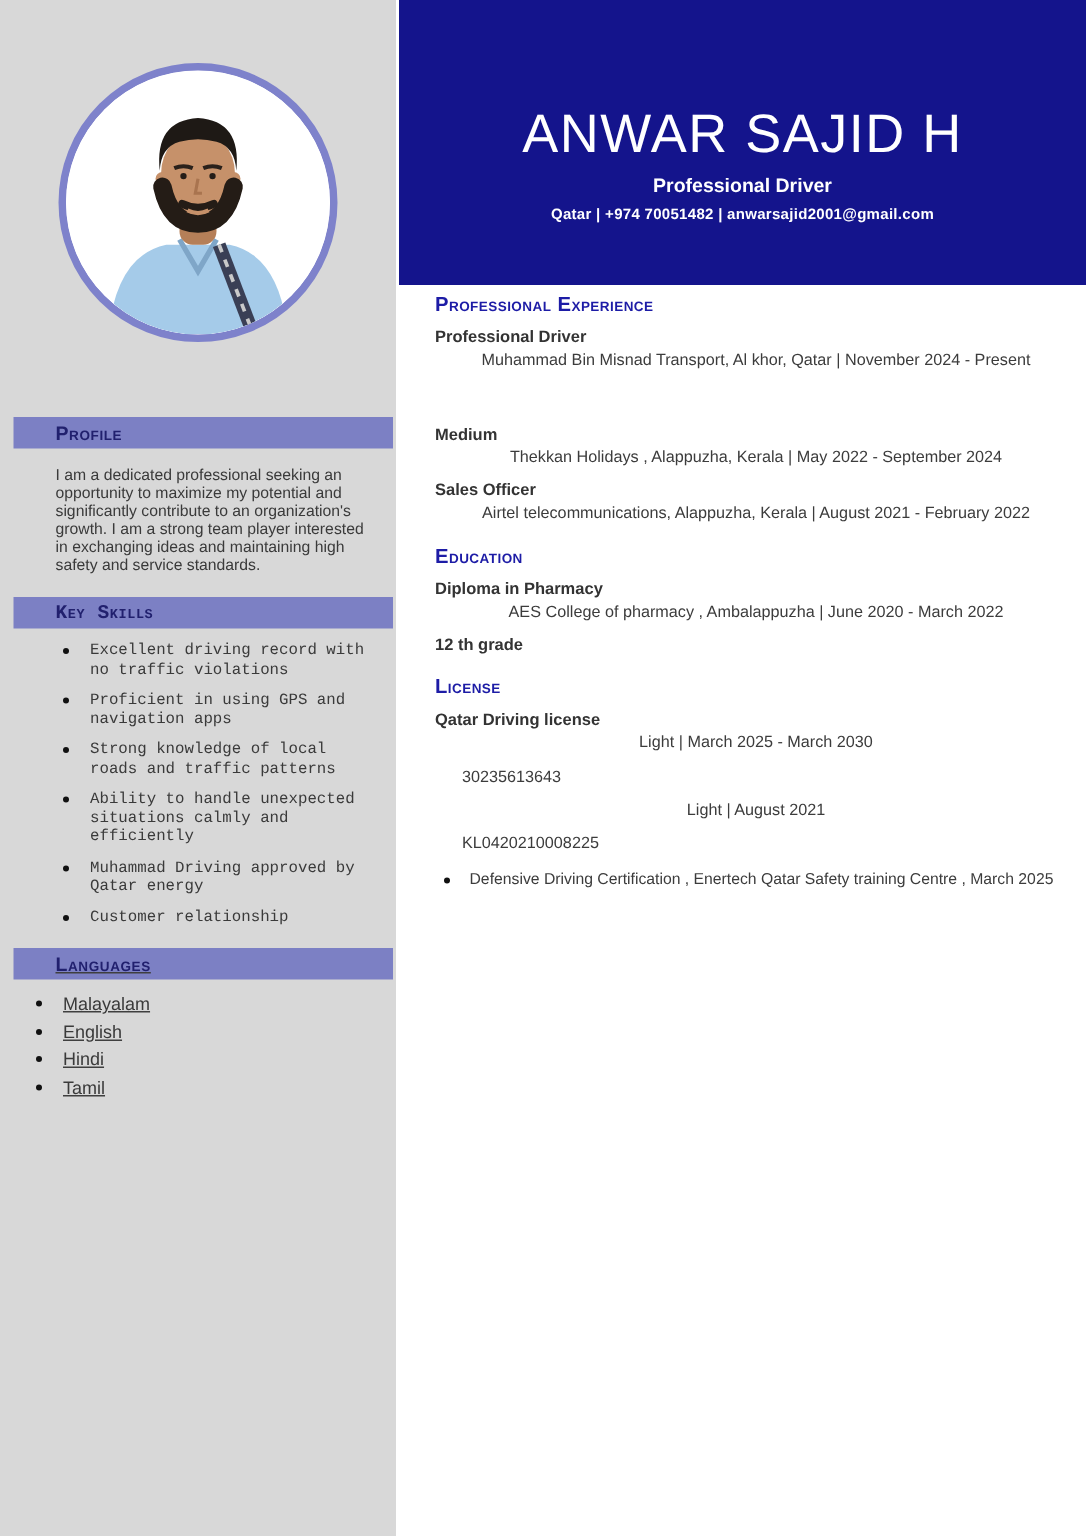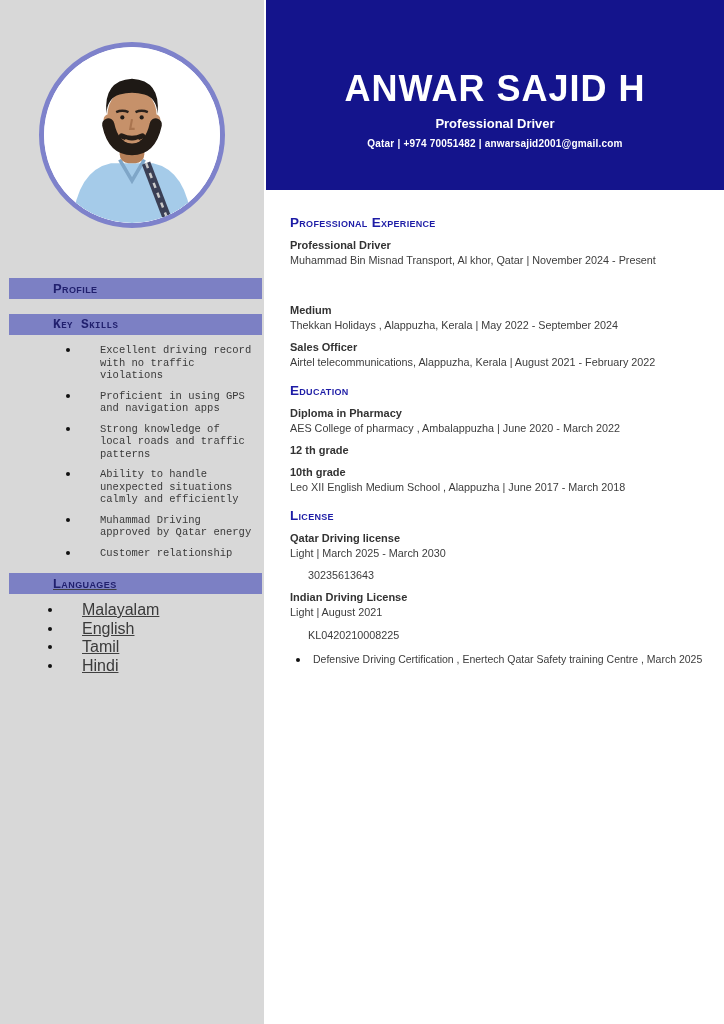--- a/index.html
+++ b/index.html
@@ -17,54 +17,54 @@
   .page{position:relative;width:724px;height:1024px;background:#ffffff;overflow:hidden;margin:0 auto;}
 
   
   .sidebar{position:absolute;left:0;top:0;width:264px;height:1024px;background:var(--sidebar_bg_gray);}
   .photo-wrap{width:186px;height:186px;margin:42px auto 0 auto;border-radius:50%;
     border:5px solid var(--photo_ring_purple);background:#fff;overflow:hidden;}
   .photo-wrap svg{display:block;width:100%;height:100%;}
 
   .side-bar-heading{height:21px;margin:0 2px 0 9px;background:var(--sidebar_bar_purple);
     color:var(--sidebar_heading_navy);font-weight:bold;font-size:13px;line-height:21px;
-    padding-left:44px;font-variant:small-caps;letter-spacing:.4px;}
+    padding-left:28px;font-variant:small-caps;letter-spacing:.4px;}
   .side-bar-heading.first{margin-top:50px;}
   .profile-text{margin:12px 14px 0 37px;font-size:10.5px;line-height:12px;color:#3a3a3a;}
 
   .side-list{list-style:none;margin-top:9px;}
-  .side-list li{display:flex;gap:30px;padding-left:42px;padding-right:12px;
-    font-size:10.5px;line-height:12.5px;margin-bottom:8px;color:#3a3a3a;margin-left:24px;}
-  .side-list.langs li{margin-bottom:6px;font-size:16px;padding-left:24px;}
+  .side-list li{display:flex;gap:14px;padding-left:42px;padding-right:12px;
+    font-size:10.5px;line-height:12.5px;margin-bottom:8px;color:#3a3a3a;}
+  .side-list.langs li{margin-bottom:6px;font-size:12px;padding-left:24px;}
   .dot{flex:0 0 auto;width:4px;height:4px;border-radius:50%;background:#111;margin-top:4px;}
 
   .skills-block{margin-top:15px;font-family:Liberation Mono, monospace;}
   .langs-block{margin-top:14px;text-decoration:underline;}
   .side-list.skills{margin-top:9px;}
   .side-list.langs{margin-top:10px;}
 
   
   .banner{position:absolute;left:266px;top:0;width:458px;height:190px;background:var(--banner_blue);
     color:#fff;text-align:center;padding-top:70px;}
-  .banner .name{font-size:36px;font-weight:bold;letter-spacing:1px;line-height:38px;}
+  .banner .name{font-size:36px;font-weight:normal;letter-spacing:1px;line-height:38px;}
   .banner .job-title{margin-top:8px;font-size:13px;font-weight:bold;}
   .banner .contact{margin-top:7px;font-size:10px;font-weight:bold;letter-spacing:.2px;}
 
   
-  .main{position:absolute;left:266px;top:208px;width:458px;padding:0 6px 0 24px;}
+  .main{position:absolute;left:266px;top:188px;width:458px;padding:0 6px 0 24px;}
   .section-heading{font-variant:small-caps;font-weight:bold;color:var(--heading_blue);
     font-size:13.5px;line-height:15px;letter-spacing:.3px;}
   .sh-exp{margin-top:7px;}
   .sh-edu{margin-top:13px;}
   .sh-lic{margin-top:13px;}
   .sh-cert{margin-top:15px;}
 
   .entry{margin-bottom:6px;}
   .entry .title{margin-top:9px;font-size:11px;font-weight:bold;color:#333;line-height:13px;}
-  .entry .detail{margin-top:2px;font-size:10.8px;color:#3c3c3c;line-height:13.5px;}
+  .entry .detail{margin-top:2px;font-size:10.8px;color:#3c3c3c;line-height:13.5px;text-align:center;}
   .exp-list .entry.gap-after{margin-bottom:36px;}
   .lic-number{margin:9px 0 9px 18px;font-size:10.8px;color:#3c3c3c;line-height:13px;}
 
   .cert-row{display:flex;gap:13px;margin-top:11px;padding-left:6px;}
   .cert-row .dot{margin-top:5px;}
   .cert-row .cert-text{font-size:10.5px;color:#3c3c3c;line-height:13px;}
 </style>
 </head>
 <body>
 
@@ -105,20 +105,21 @@
           <path d="M50 41 L49 46.5 L51.5 46.5" stroke="#a9744f" stroke-width="1.2" fill="none"></path>
 
           <path d="M36.5 44 Q39.5 58 50 58 Q60.5 58 63.5 44" stroke="#241c16" stroke-width="7" fill="none" stroke-linecap="round"></path>
           <path d="M44 50.5 Q50 53.5 56 50.5" stroke="#241c16" stroke-width="3" fill="none" stroke-linecap="round"></path>
           <path d="M46 53 Q50 55 54 53" stroke="#c6916a" stroke-width="1.6" fill="none"></path>
         </g>
       </svg>
     </div>
 
     <div class="side-bar-heading first">Profile</div>
+    <p class="profile-text">I am a dedicated professional seeking an opportunity to maximize my potential and significantly contribute to an organization's growth. I am a strong team player interested in exchanging ideas and maintaining high safety and service standards.</p>
 
     <div class="skills-block">
       <div class="side-bar-heading">Key Skills</div>
       <ul class="side-list skills">
         <li>
           <span class="dot"></span>
           <span>Excellent driving record with no traffic violations</span>
         </li>
         <li>
           <span class="dot"></span>
@@ -149,25 +150,25 @@
         <li>
           <span class="dot"></span>
           <span>Malayalam</span>
         </li>
         <li>
           <span class="dot"></span>
           <span>English</span>
         </li>
         <li>
           <span class="dot"></span>
+          <span>Hindi</span>
+        </li>
+        <li>
+          <span class="dot"></span>
           <span>Tamil</span>
-        </li>
-        <li>
-          <span class="dot"></span>
-          <span>Hindi</span>
         </li>
       </ul>
     </div>
   </div>
 
   <div class="banner">
     <div class="name">ANWAR SAJID H</div>
     <div class="job-title">Professional Driver</div>
     <div class="contact">Qatar | +974 70051482 | anwarsajid2001@gmail.com</div>
   </div>
@@ -192,35 +193,30 @@
 
     <div class="section-heading sh-edu">Education</div>
     <div class="edu-list">
       <div class="entry">
         <div class="title">Diploma in Pharmacy</div>
         <div class="detail">AES College of pharmacy , Ambalappuzha | June 2020 - March 2022</div>
       </div>
       <div class="entry">
         <div class="title">12 th grade</div>
       </div>
-      <div class="entry">
-        <div class="title">10th grade</div>
-        <div class="detail">Leo XII English Medium School , Alappuzha | June 2017 - March 2018</div>
-      </div>
     </div>
 
     <div class="section-heading sh-lic">License</div>
     <div class="lic-list">
       <div class="entry">
         <div class="title">Qatar Driving license</div>
         <div class="detail">Light | March 2025 - March 2030</div>
         <div class="lic-number">30235613643</div>
       </div>
       <div class="entry">
-        <div class="title">Indian Driving License</div>
         <div class="detail">Light | August 2021</div>
         <div class="lic-number">KL0420210008225</div>
       </div>
     </div>
 
     <div class="cert-row">
       <span class="dot"></span>
       <span class="cert-text">Defensive Driving Certification , Enertech Qatar Safety training Centre , March 2025</span>
     </div>
 

